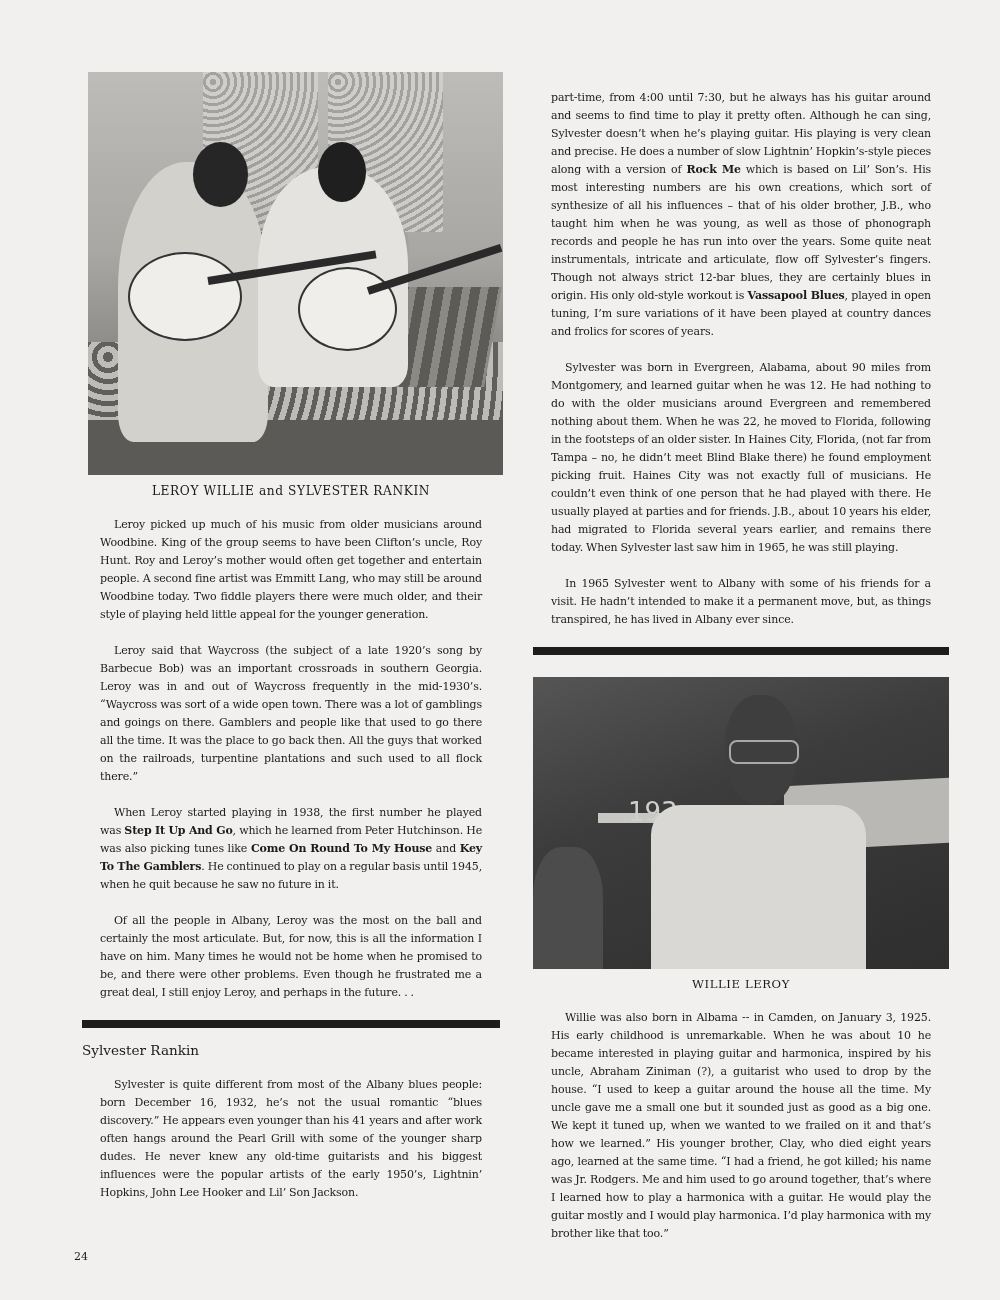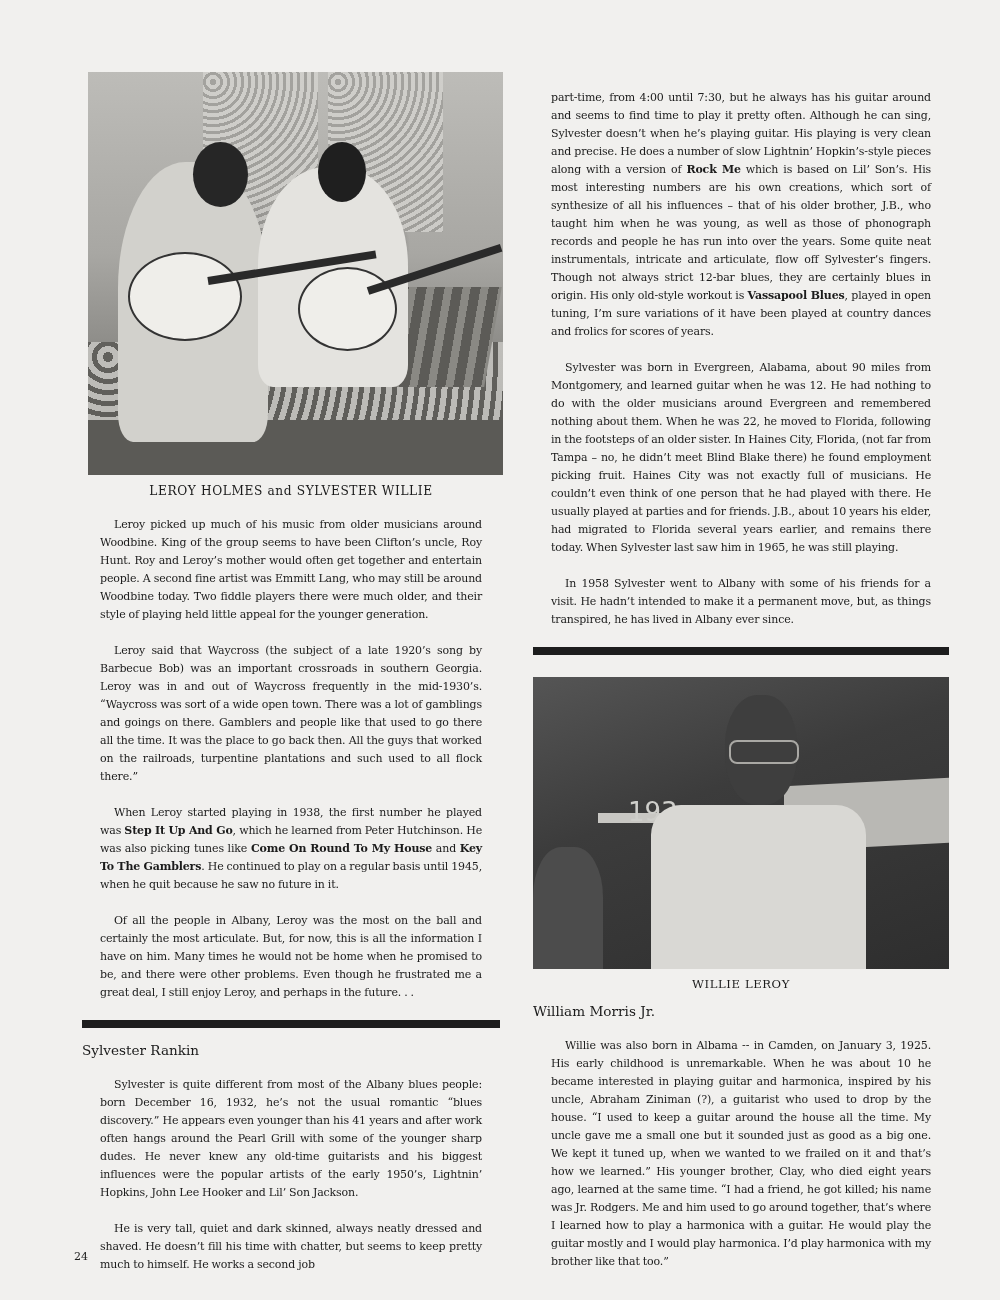--- a/index.html
+++ b/index.html
@@ -107,51 +107,49 @@
         </div>
       <div class="man m2">
           <div class="head"></div>
         </div>
       <div class="guitar g1"></div>
       <div class="guitar g2"></div>
       <div class="neck n1"></div>
       <div class="neck n2"></div>
     </div>
 
-    <div class="caption">LEROY HOLMES and SYLVESTER WILLIE</div>
+    <div class="caption">LEROY WILLIE and SYLVESTER RANKIN</div>
 
     <p class="para">Leroy picked up much of his music from older musicians around Woodbine. King of the group seems to have been Clifton’s uncle, Roy Hunt. Roy and Leroy’s mother would often get together and entertain people. A second fine artist was Emmitt Lang, who may still be around Woodbine today. Two fiddle players there were much older, and their style of playing held little appeal for the younger generation.</p>
     <p class="para">Leroy said that Waycross (the subject of a late 1920’s song by Barbecue Bob) was an important crossroads in southern Georgia. Leroy was in and out of Waycross frequently in the mid-1930’s. “Waycross was sort of a wide open town. There was a lot of gamblings and goings on there. Gamblers and people like that used to go there all the time. It was the place to go back then. All the guys that worked on the railroads, turpentine plantations and such used to all flock there.”</p>
     <p class="para"><span>When Leroy started playing in 1938, the first number he played was </span><b>Step It Up And Go</b><span>, which he learned from Peter Hutchinson. He was also picking tunes like </span><b>Come On Round To My House</b><span> and </span><b>Key To The Gamblers</b><span>. He continued to play on a regular basis until 1945, when he quit because he saw no future in it.</span></p>
     <p class="para">Of all the people in Albany, Leroy was the most on the ball and certainly the most articulate. But, for now, this is all the information I have on him. Many times he would not be home when he promised to be, and there were other problems. Even though he frustrated me a great deal, I still enjoy Leroy, and perhaps in the future. . .</p>
 
     <div class="rule" style="margin-top:14px; margin-bottom:14px;"></div>
 
     <p class="section-head">Sylvester Rankin</p>
     <p class="para">Sylvester is quite different from most of the Albany blues people: born December 16, 1932, he’s not the usual romantic “blues discovery.” He appears even younger than his 41 years and after work often hangs around the Pearl Grill with some of the younger sharp dudes. He never knew any old-time guitarists and his biggest influences were the popular artists of the early 1950’s, Lightnin’ Hopkins, John Lee Hooker and Lil’ Son Jackson.</p>
-    <p class="para">He is very tall, quiet and dark skinned, always neatly dressed and shaved. He doesn’t fill his time with chatter, but seems to keep pretty much to himself. He works a second job</p>
   </div>
 
   <div class="col col-right">
     <p class="para noindent"><span>part-time, from 4:00 until 7:30, but he always has his guitar around and seems to find time to play it pretty often. Although he can sing, Sylvester doesn’t when he’s playing guitar. His playing is very clean and precise. He does a number of slow Lightnin’ Hopkin’s-style pieces along with a version of </span><b>Rock Me</b><span> which is based on Lil’ Son’s. His most interesting numbers are his own creations, which sort of synthesize of all his influences – that of his older brother, J.B., who taught him when he was young, as well as those of phonograph records and people he has run into over the years. Some quite neat instrumentals, intricate and articulate, flow off Sylvester’s fingers. Though not always strict 12-bar blues, they are certainly blues in origin. His only old-style workout is </span><b>Vassapool Blues</b><span>, played in open tuning, I’m sure variations of it have been played at country dances and frolics for scores of years.</span></p>
     <p class="para">Sylvester was born in Evergreen, Alabama, about 90 miles from Montgomery, and learned guitar when he was 12. He had nothing to do with the older musicians around Evergreen and remembered nothing about them. When he was 22, he moved to Florida, following in the footsteps of an older sister. In Haines City, Florida, (not far from Tampa – no, he didn’t meet Blind Blake there) he found employment picking fruit. Haines City was not exactly full of musicians. He couldn’t even think of one person that he had played with there. He usually played at parties and for friends. J.B., about 10 years his elder, had migrated to Florida several years earlier, and remains there today. When Sylvester last saw him in 1965, he was still playing.</p>
-    <p class="para">In 1958 Sylvester went to Albany with some of his friends for a visit. He hadn’t intended to make it a permanent move, but, as things transpired, he has lived in Albany ever since.</p>
+    <p class="para">In 1965 Sylvester went to Albany with some of his friends for a visit. He hadn’t intended to make it a permanent move, but, as things transpired, he has lived in Albany ever since.</p>
 
     <div class="rule" style="margin-top:14px;"></div>
 
     <div class="photo photo-2" title="Man in glasses and light shirt standing in front of a storefront">
       <div class="figure"></div>
       <div class="num-bar"></div>
       <div class="num">193</div>
       <div class="sign"></div>
       <div class="body"></div>
       <div class="head"></div>
       <div class="glasses"></div>
     </div>
 
     <div class="caption-2">WILLIE LEROY</div>
 
-    <p class="subhead-2">William Morris Jr.</p>
     <p class="para">Willie was also born in Albama -- in Camden, on January 3, 1925. His early childhood is unremarkable. When he was about 10 he became interested in playing guitar and harmonica, inspired by his uncle, Abraham Ziniman (?), a guitarist who used to drop by the house. “I used to keep a guitar around the house all the time. My uncle gave me a small one but it sounded just as good as a big one. We kept it tuned up, when we wanted to we frailed on it and that’s how we learned.” His younger brother, Clay, who died eight years ago, learned at the same time. “I had a friend, he got killed; his name was Jr. Rodgers. Me and him used to go around together, that’s where I learned how to play a harmonica with a guitar. He would play the guitar mostly and I would play harmonica. I’d play harmonica with my brother like that too.”</p>
   </div>
 
   <div class="page-number">24</div>
 </div>
 
 </body></html>

